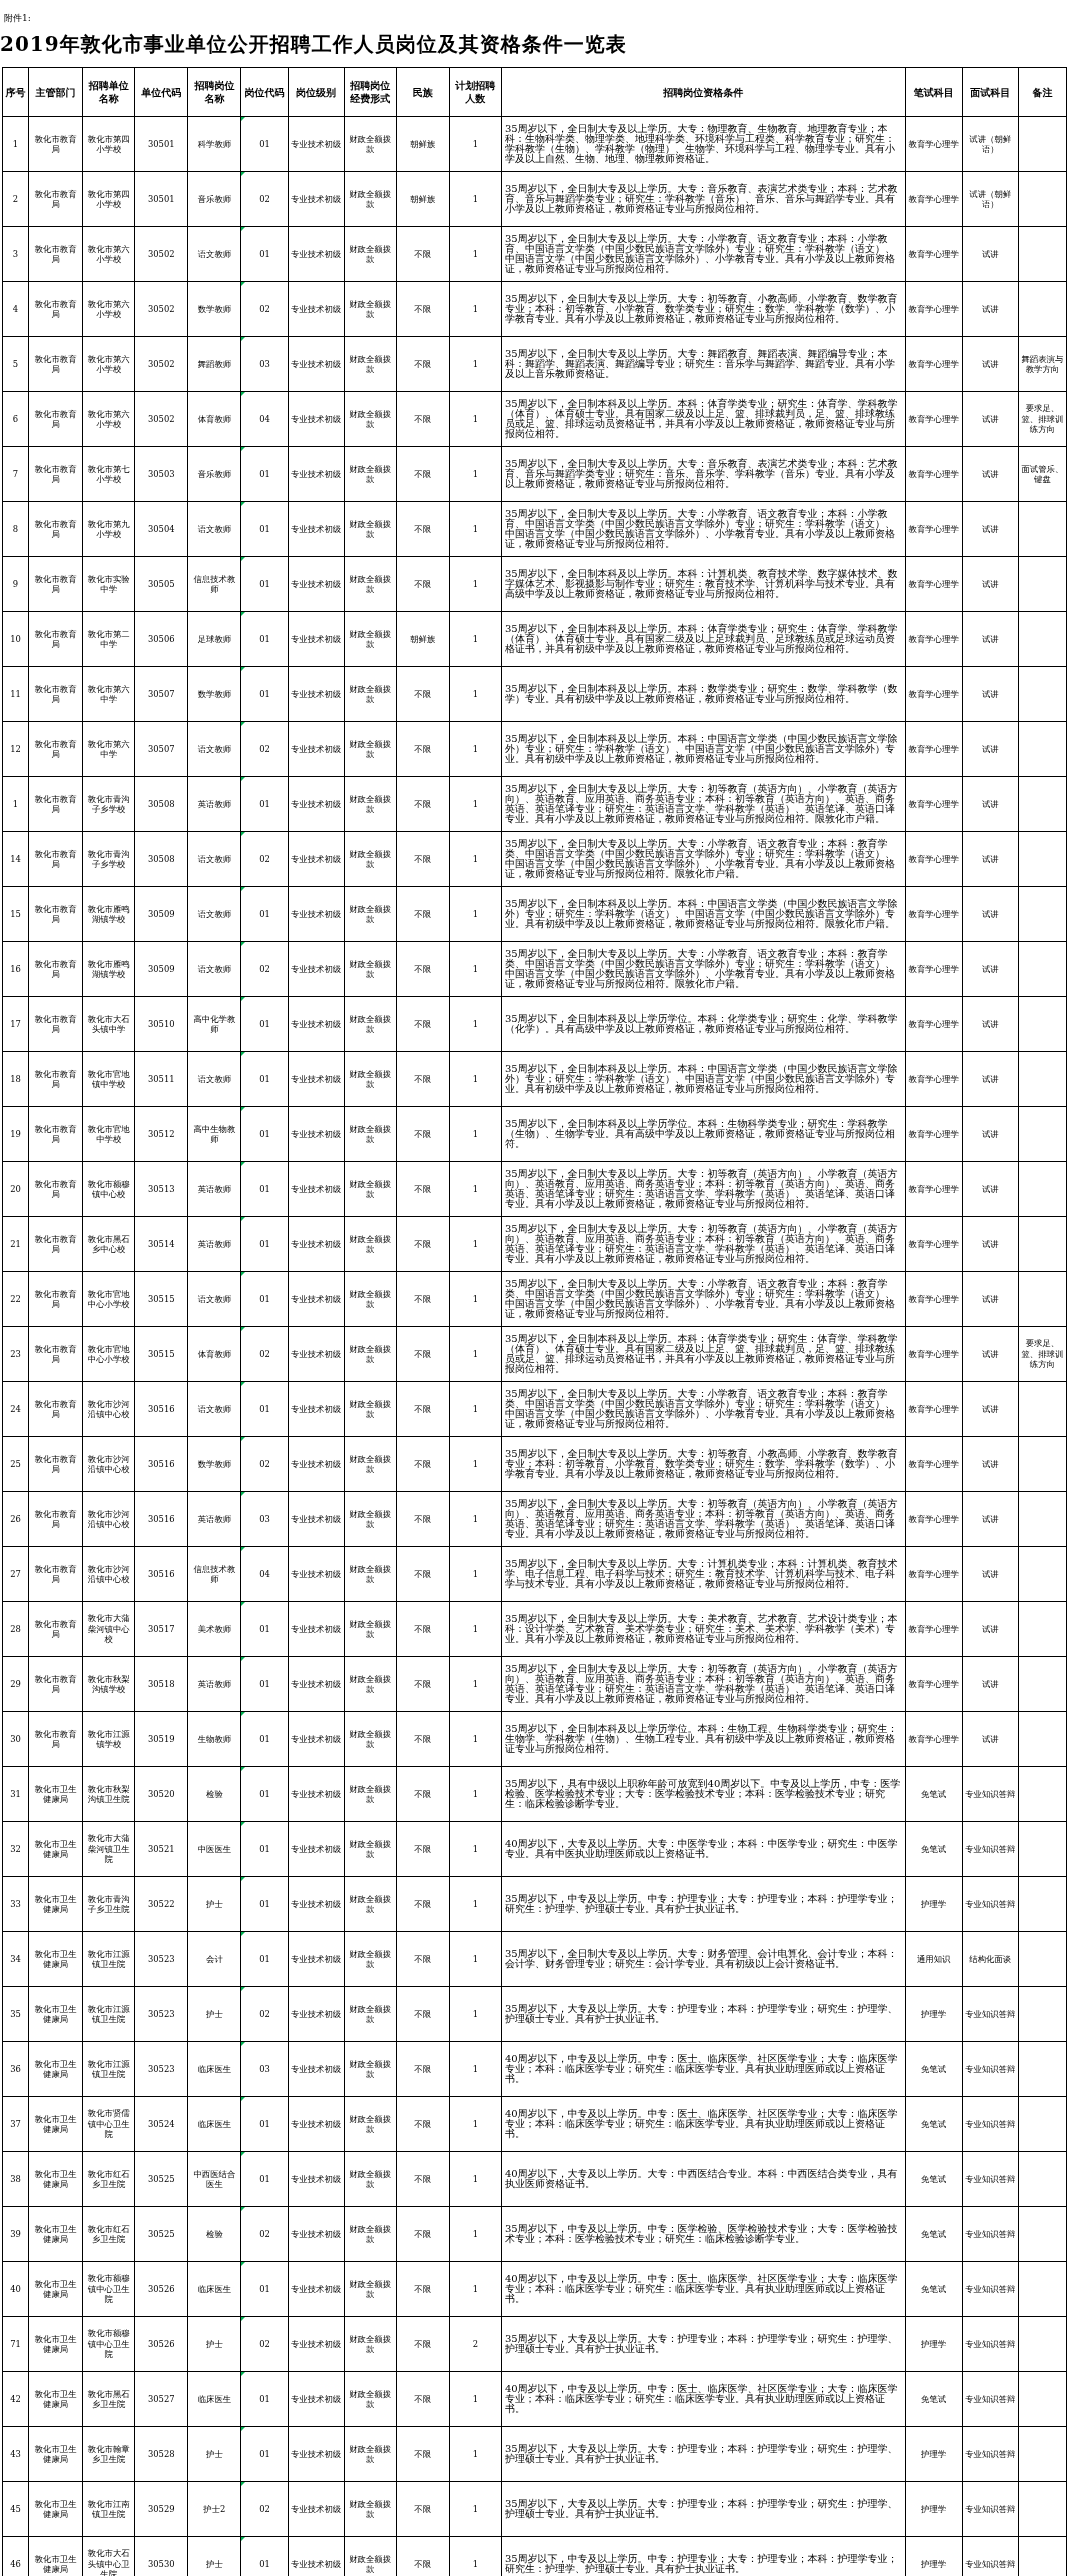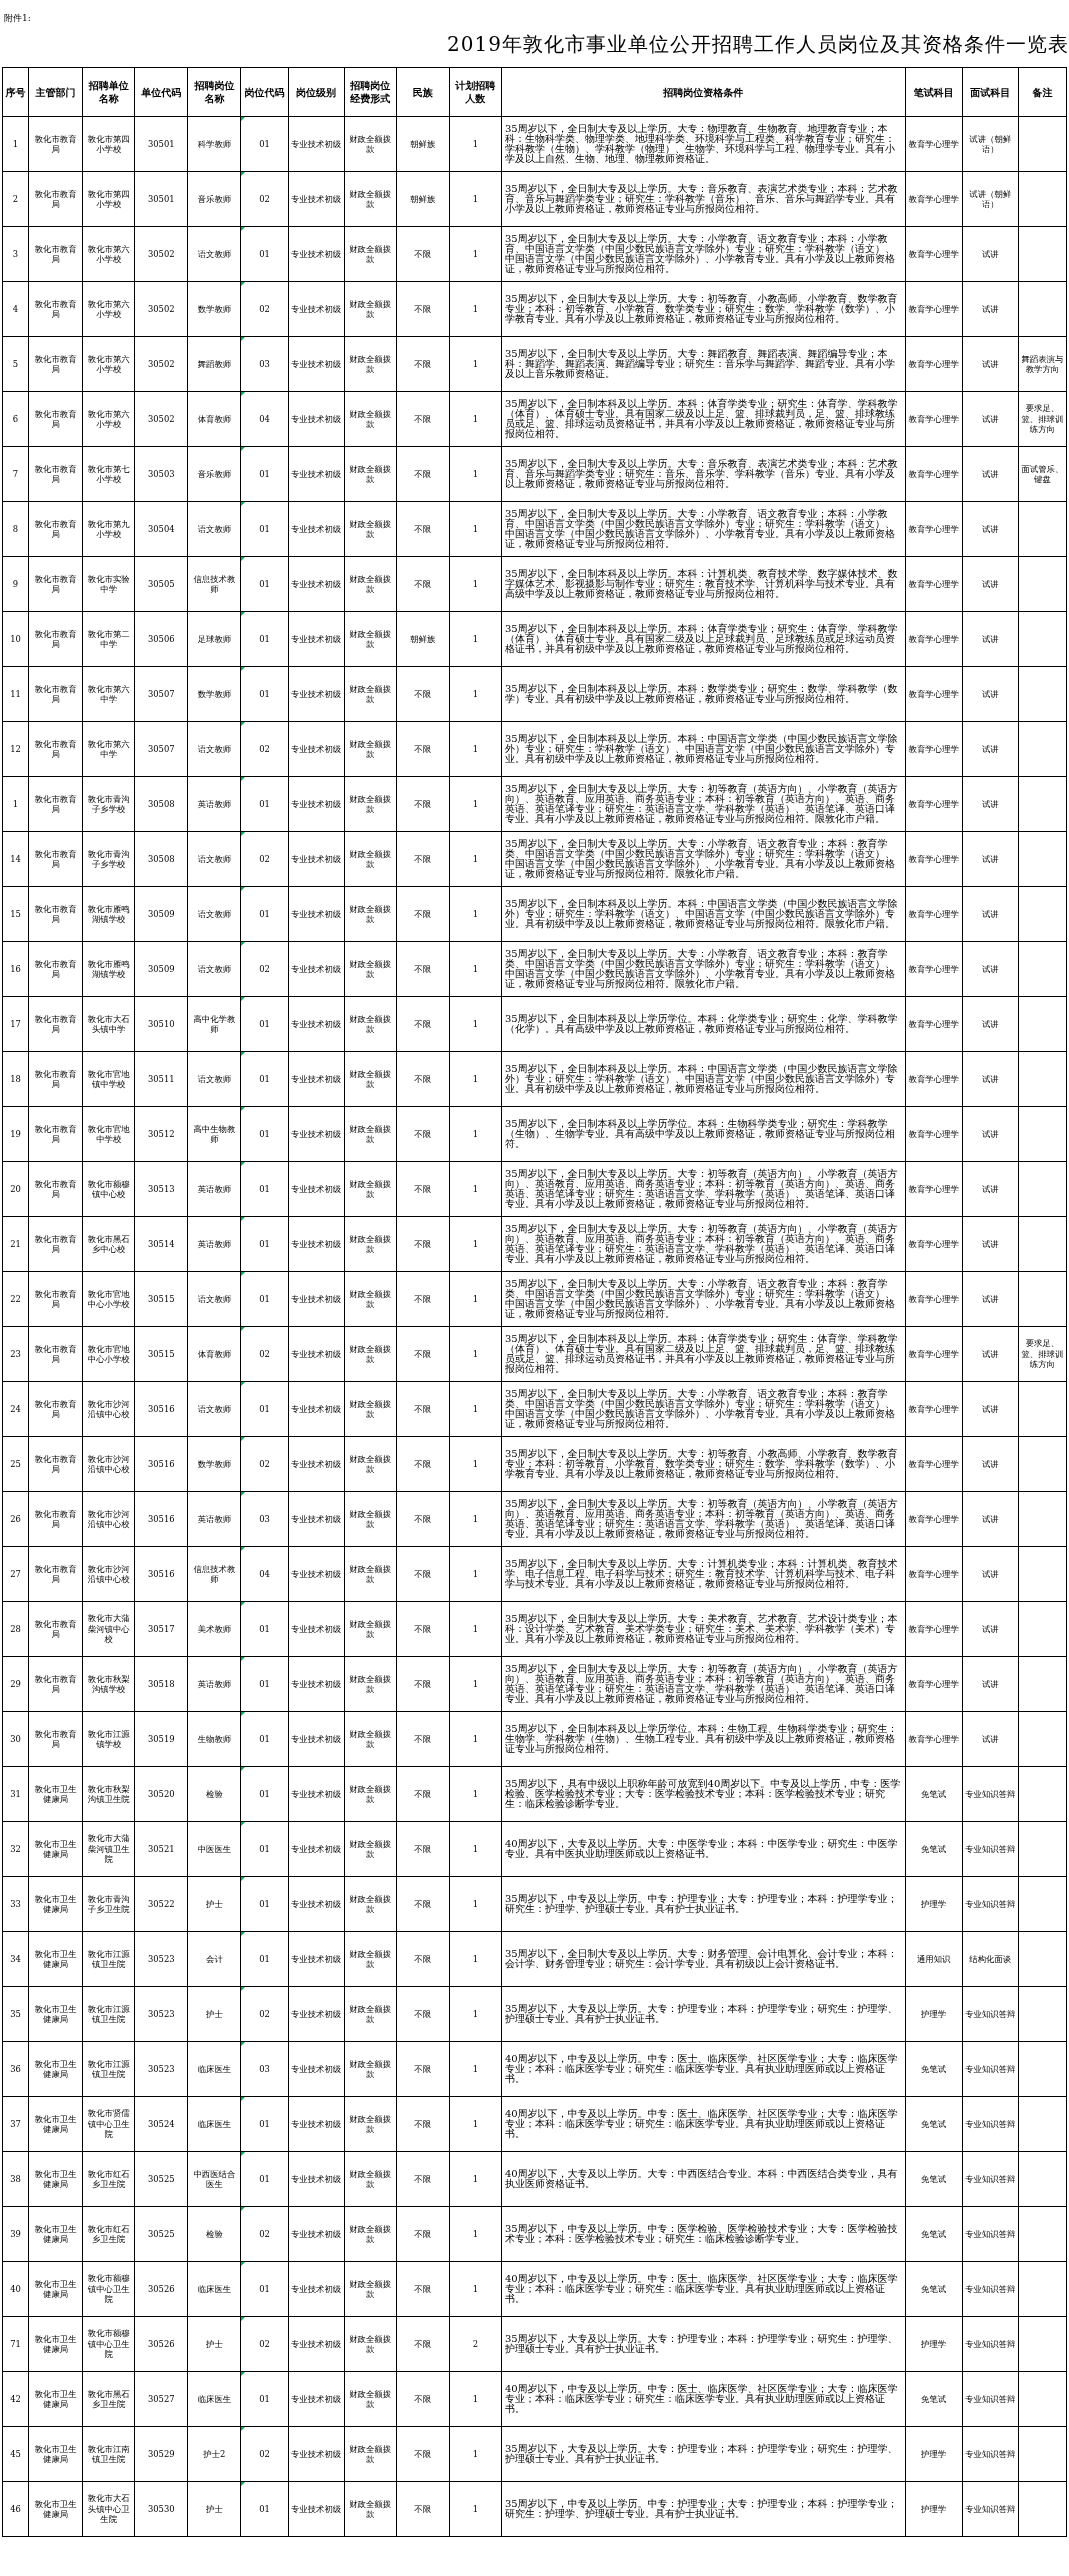--- a/index.html
+++ b/index.html
@@ -1,18 +1,18 @@
 <!DOCTYPE html>
 <html><head>
 <meta charset="utf-8">
 <style>
   html,body { margin:0; padding:0; background:#ffffff; }
   body { width:1069px; font-family:"DejaVu Serif","Liberation Serif",serif; color:#000; }
   .attachment { font-size:9px; padding:12px 0 0 4px; }
-  .page-title { text-align:right; font-size:20px; font-weight:normal; margin:6px 0 9px 0; letter-spacing:1px; }
+  .page-title { text-align:left; font-size:20px; font-weight:bold; margin:6px 0 9px 0; letter-spacing:1px; }
   table.recruit { border-collapse:collapse; table-layout:fixed; width:1065px; margin:0 0 0 2px; border:1.5px solid #000; }
   th, td { border:1px solid #000; text-align:center; vertical-align:middle; padding:1px 2px; word-break:break-all; overflow:hidden; }
   th { font-size:10px; font-weight:bold; height:46px; line-height:13px; }
   td { font-size:8.4px; line-height:10.4px; height:50px; }
   td.qual { text-align:left; font-size:10px; line-height:10px; padding:2px 3px; }
   td.code { position:relative;text-align:center; }
   td.code::before { content:""; position:absolute; top:0; left:0; width:0; height:0;
     border-top:4px solid #00b050; border-right:4px solid transparent; }
   col.c0{width:26px} col.c1{width:54px} col.c2{width:52px} col.c3{width:53px}
   col.c4{width:53px} col.c5{width:47px} col.c6{width:56px} col.c7{width:52px}
@@ -727,20 +727,36 @@
         <td>专业技术初级</td>
         <td>财政全额拨款</td>
         <td>不限</td>
         <td>1</td>
         <td class="qual">40周岁以下，中专及以上学历。中专：医士、临床医学、社区医学专业；大专：临床医学专业；本科：临床医学专业；研究生：临床医学专业。具有执业助理医师或以上资格证书。</td>
         <td>免笔试</td>
         <td>专业知识答辩</td>
         <td></td>
       </tr>
       <tr>
+        <td>43</td>
+        <td>敦化市卫生健康局</td>
+        <td>敦化市翰章乡卫生院</td>
+        <td>30528</td>
+        <td>护士</td>
+        <td class="code">01</td>
+        <td>专业技术初级</td>
+        <td>财政全额拨款</td>
+        <td>不限</td>
+        <td>1</td>
+        <td class="qual">35周岁以下，大专及以上学历。大专：护理专业；本科：护理学专业；研究生：护理学、护理硕士专业。具有护士执业证书。</td>
+        <td>护理学</td>
+        <td>专业知识答辩</td>
+        <td></td>
+      </tr>
+      <tr>
         <td>45</td>
         <td>敦化市卫生健康局</td>
         <td>敦化市江南镇卫生院</td>
         <td>30529</td>
         <td>护士2</td>
         <td class="code">02</td>
         <td>专业技术初级</td>
         <td>财政全额拨款</td>
         <td>不限</td>
         <td>1</td>

